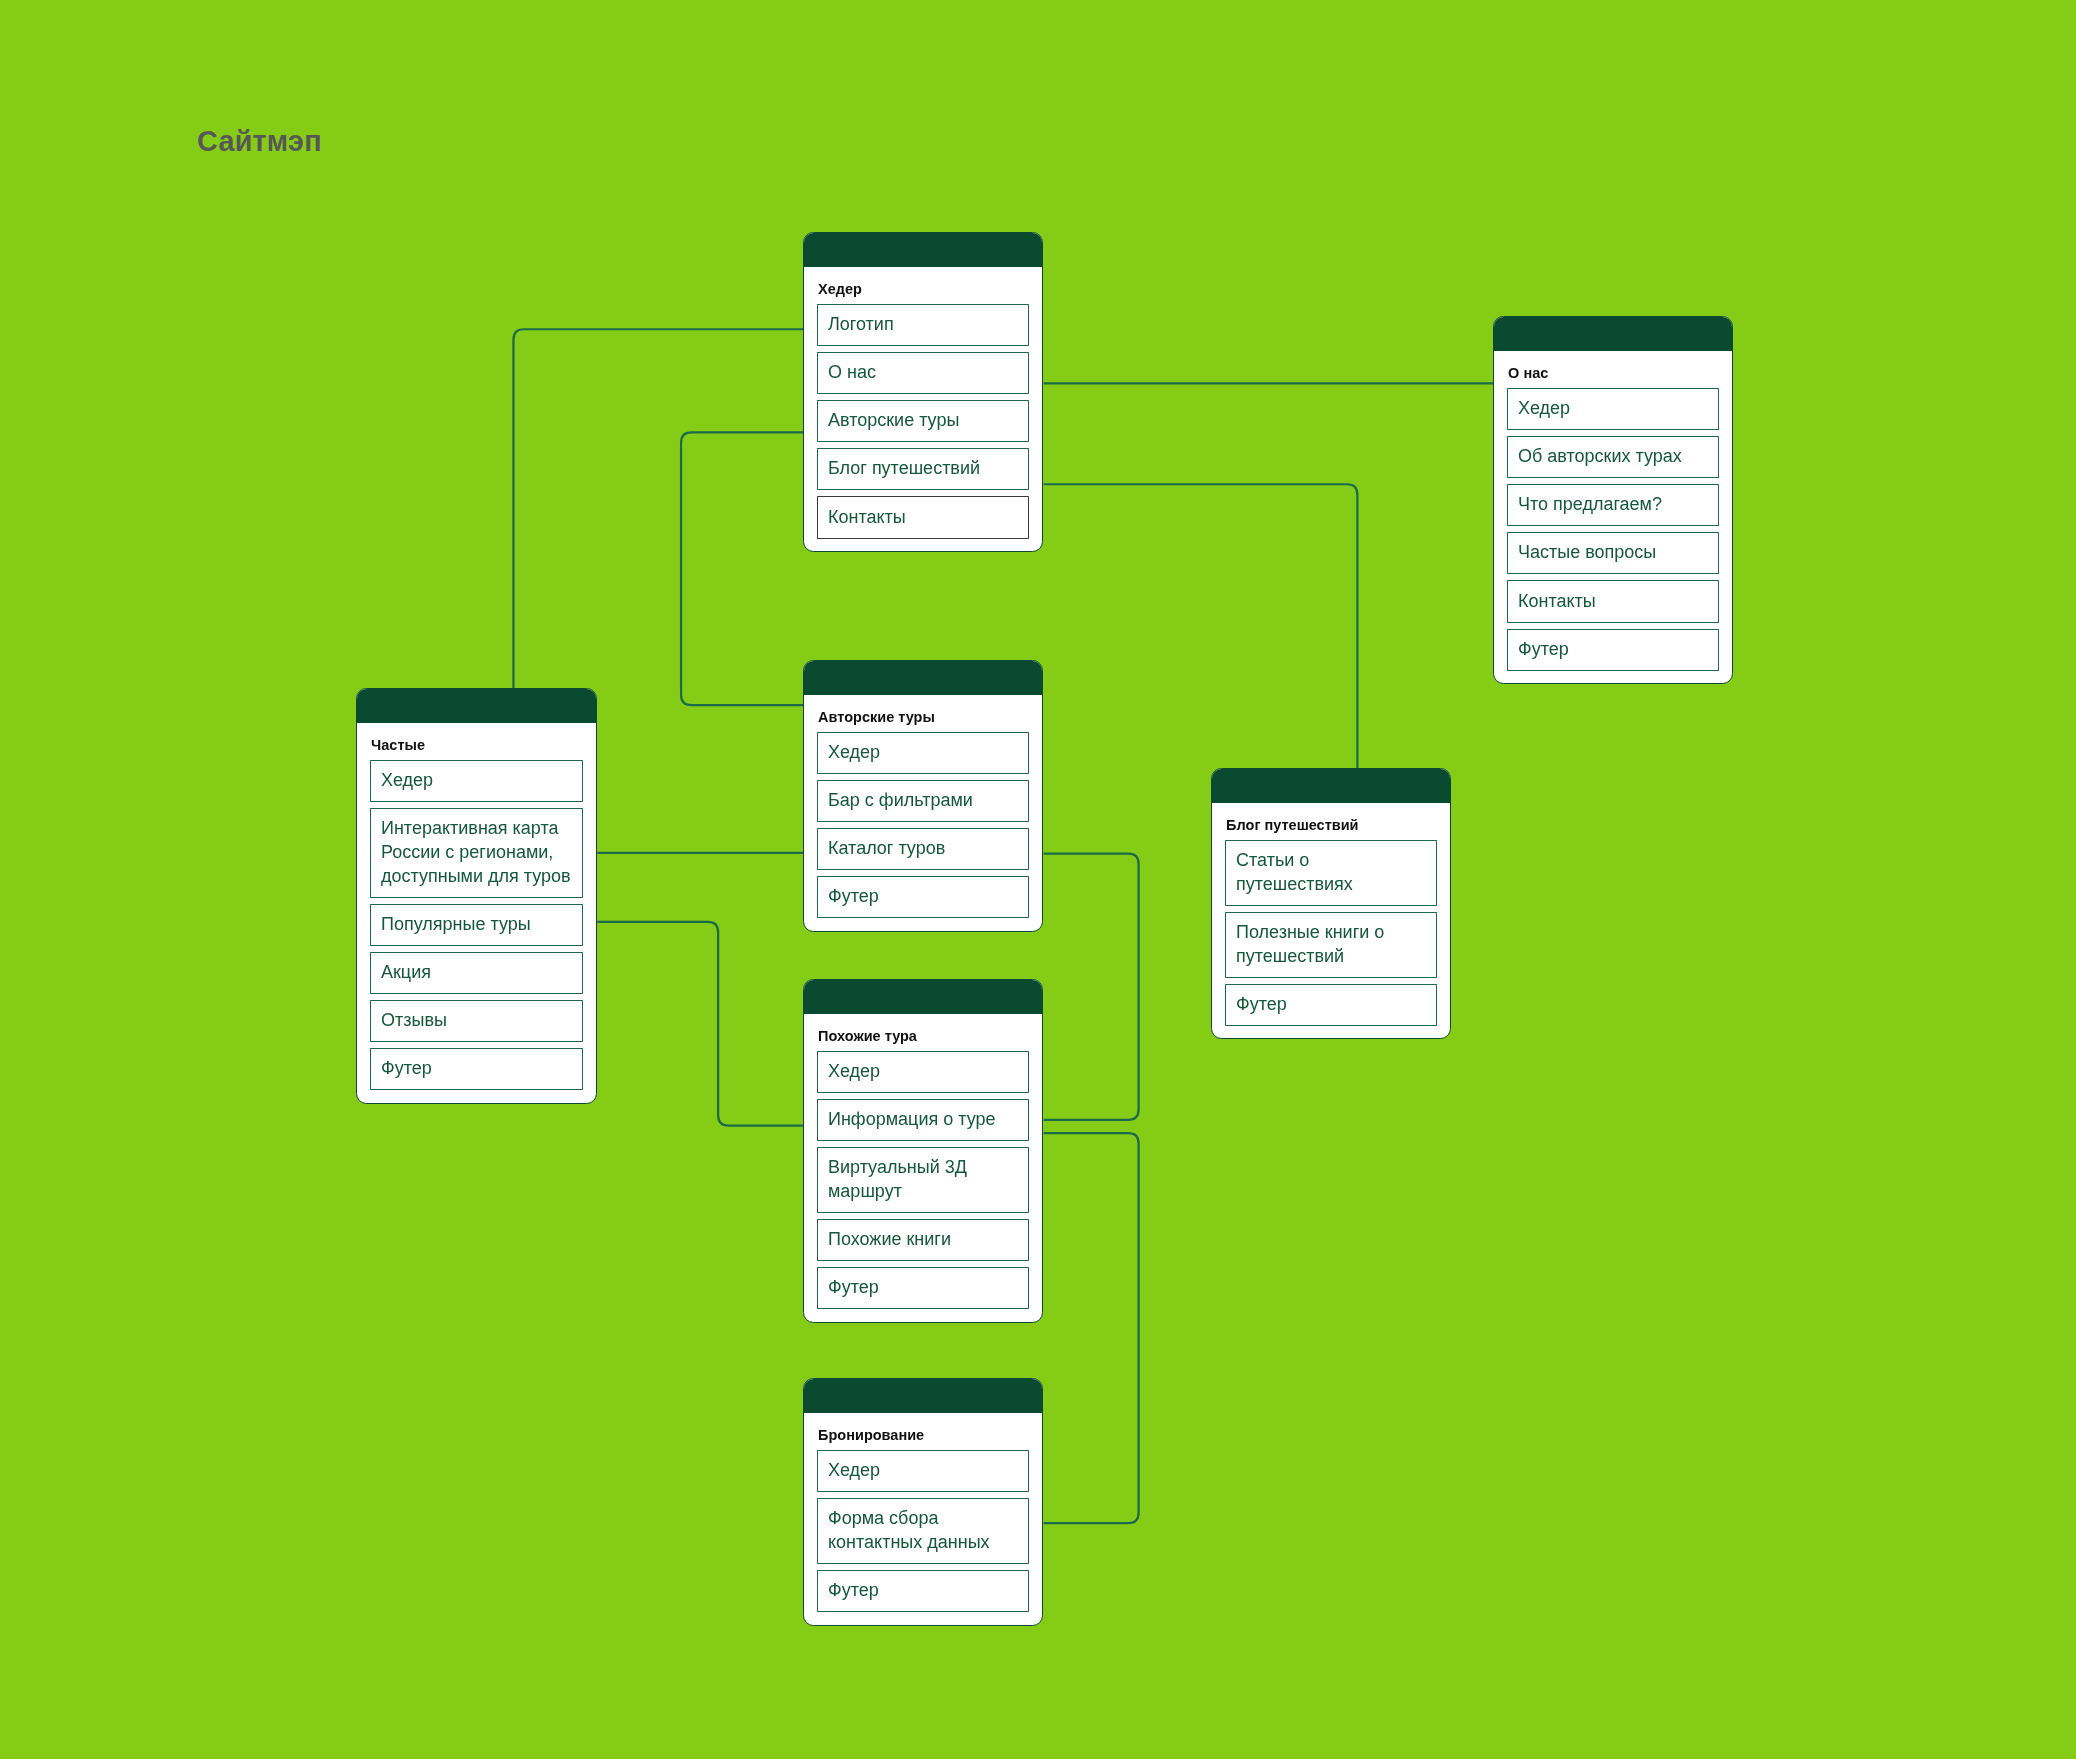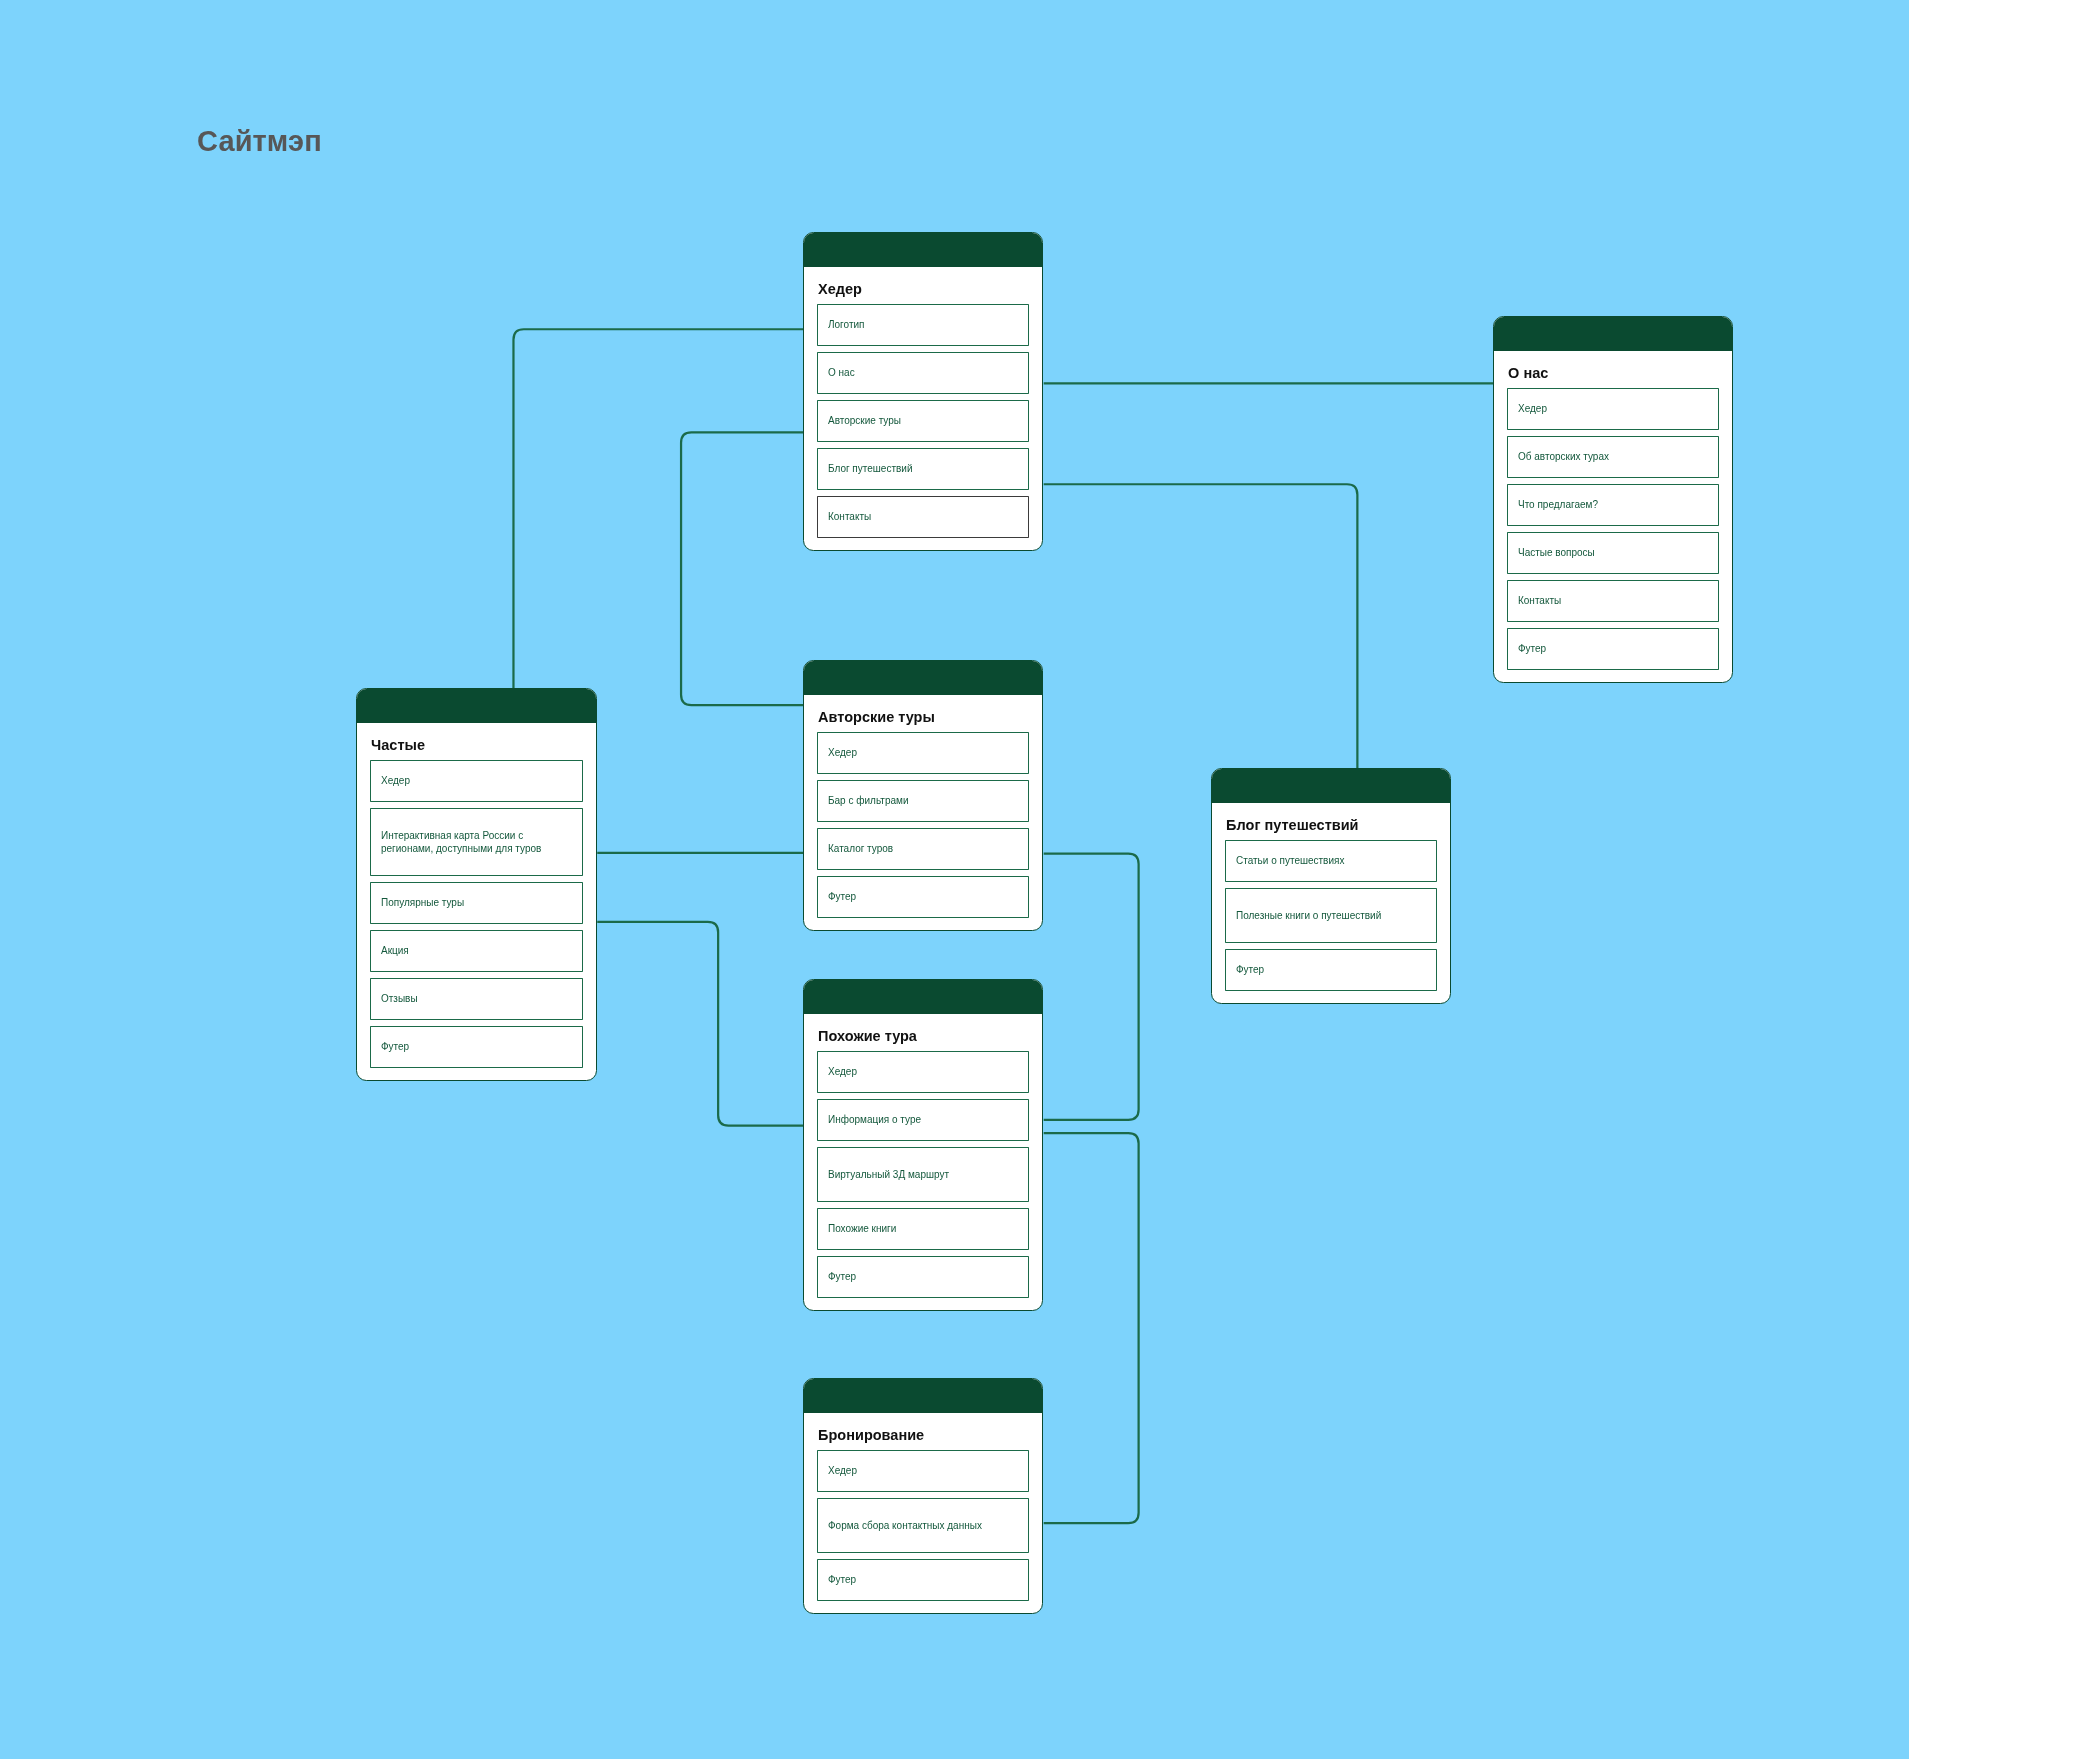--- a/index.html
+++ b/index.html
@@ -5,24 +5,25 @@
   html, body {
     margin: 0;
     padding: 0;
     background: #ffffff;
   }
   body {
     font-family: "Liberation Sans", "DejaVu Sans", sans-serif;
   }
   #canvas {
     position: relative;
-    width: 1909px;
+    width: 2064px;
     height: 1759px;
-    background: #7dd3fc;
+    background: #84cc16;
     overflow: hidden;
+    padding-left: 12px;
   }
   #page-title {
     position: absolute;
     left: 197px;
     top: 125px;
     font-size: 29px;
     font-weight: bold;
     color: #575757;
     letter-spacing: 0.1px;
   }
@@ -55,21 +56,21 @@
     font-weight: bold;
     color: #111111;
     margin: 1.5px 0 6px 1.5px;
     line-height: 1.2;
   }
   .row {
     box-sizing: border-box;
     border: 1.5px solid #1b6a49;
     background: #ffffff;
     color: #14583c;
-    font-size: 10px;
+    font-size: 18px;
     line-height: 1.32;
     padding: 8.2px 10.4px;
     margin-bottom: 6px;
     min-height: 42px;
     display: flex;
     align-items: center;
     border-radius: 0.7px;
   }
   .row:last-child { margin-bottom: 0; }
   .row.dark { border-color: #3b3b3b; }

